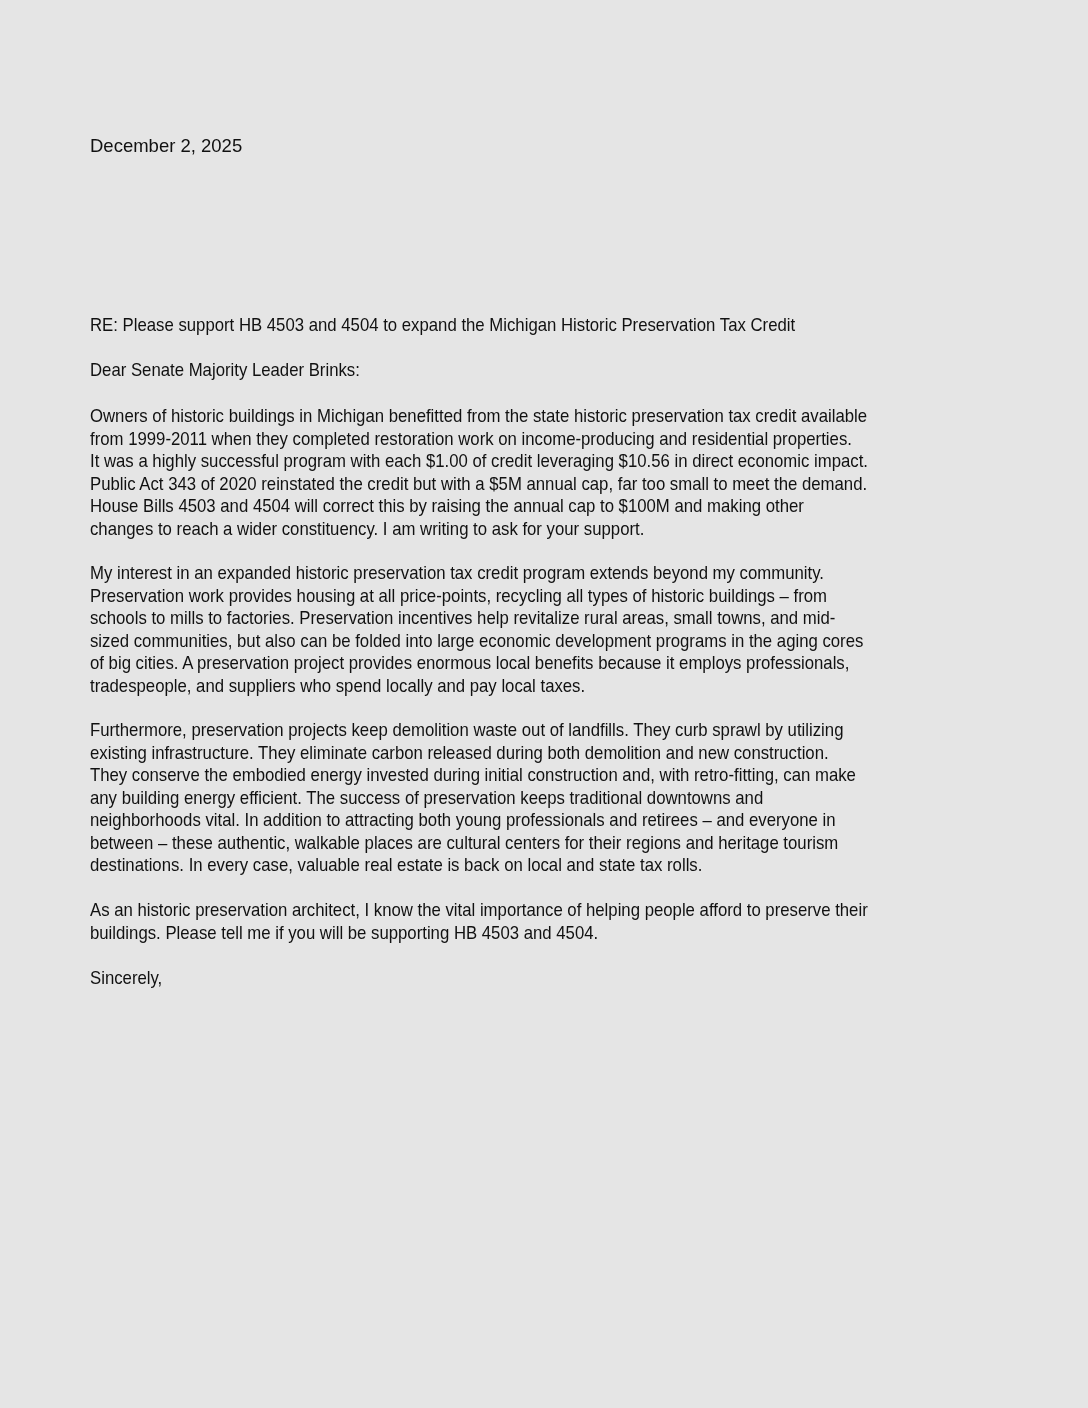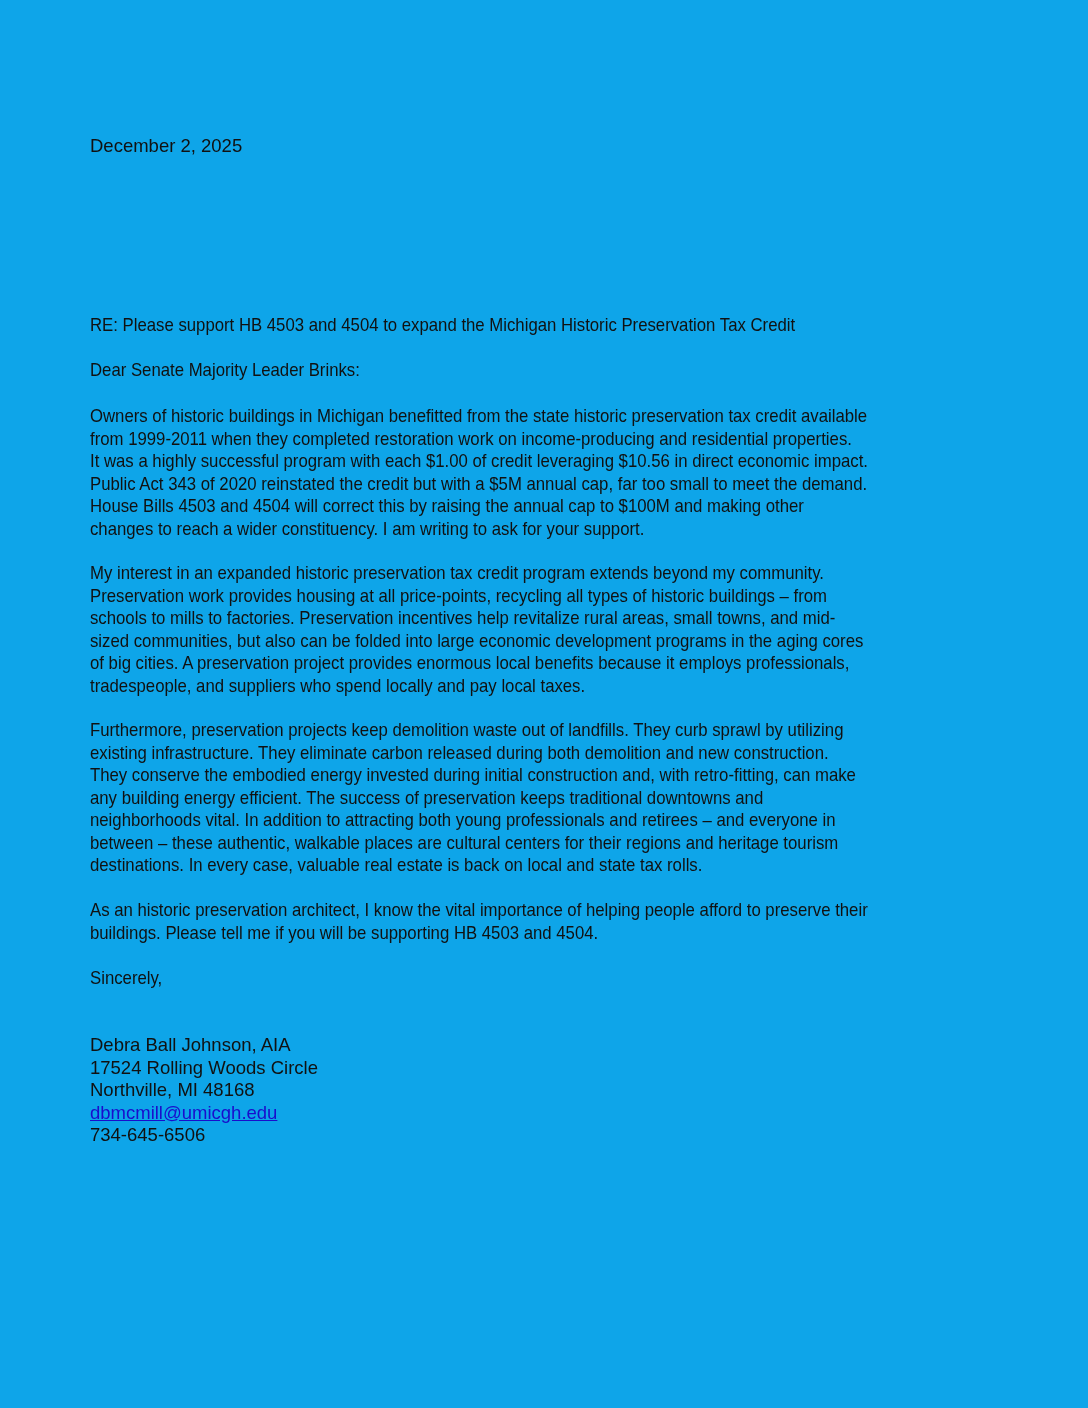--- a/index.html
+++ b/index.html
@@ -1,17 +1,17 @@
 <!DOCTYPE html>
 <html><head>
   <meta charset="utf-8">
   <style>
     html, body { margin: 0; padding: 0; background: #ffffff; }
     body { width: 1088px; height: 1408px; position: relative; overflow: hidden; font-family: "Liberation Sans", sans-serif; color: #111111; }
-    .page { position: absolute; left: 0; top: 0; width: 1088px; height: 1408px; background: #0ea5e9; }
+    .page { position: absolute; left: 0; top: 0; width: 1088px; height: 1408px; background: #e5e5e5; }
     .block { position: absolute; left: 90px; font-size: 18.5px; line-height: 22.5px; white-space: nowrap; }
     .line { display: block; height: 22.5px; }
     .narrow { transform-origin: left top; }
     .narrow .line { display: block; }
     a.email { color: #1a0dcc; text-decoration: underline; }
   </style>
 </head>
 <body>
 
 <div class="page">
@@ -59,21 +59,14 @@
 
   <div class="block narrow" style="top:899px; transform:scaleX(0.905);">
     <span class="line">As an historic preservation architect, I know the vital importance of helping people afford to preserve their</span>
     <span class="line">buildings.  Please tell me if you will be supporting HB 4503 and 4504.</span>
   </div>
 
   <div class="block narrow" style="top:967px; transform:scaleX(0.905);">
     <span class="line">Sincerely,</span>
   </div>
 
-  <div class="block" style="top:1034px;">
-    <span class="line">Debra Ball Johnson, AIA</span>
-    <span class="line">17524 Rolling Woods Circle</span>
-    <span class="line">Northville, MI 48168</span>
-    <span class="line"><a class="email" href="mailto:dbmcmill@umicgh.edu">dbmcmill@umicgh.edu</a></span>
-    <span class="line">734-645-6506</span>
-  </div>
 
 </div>
 
 </body></html>

